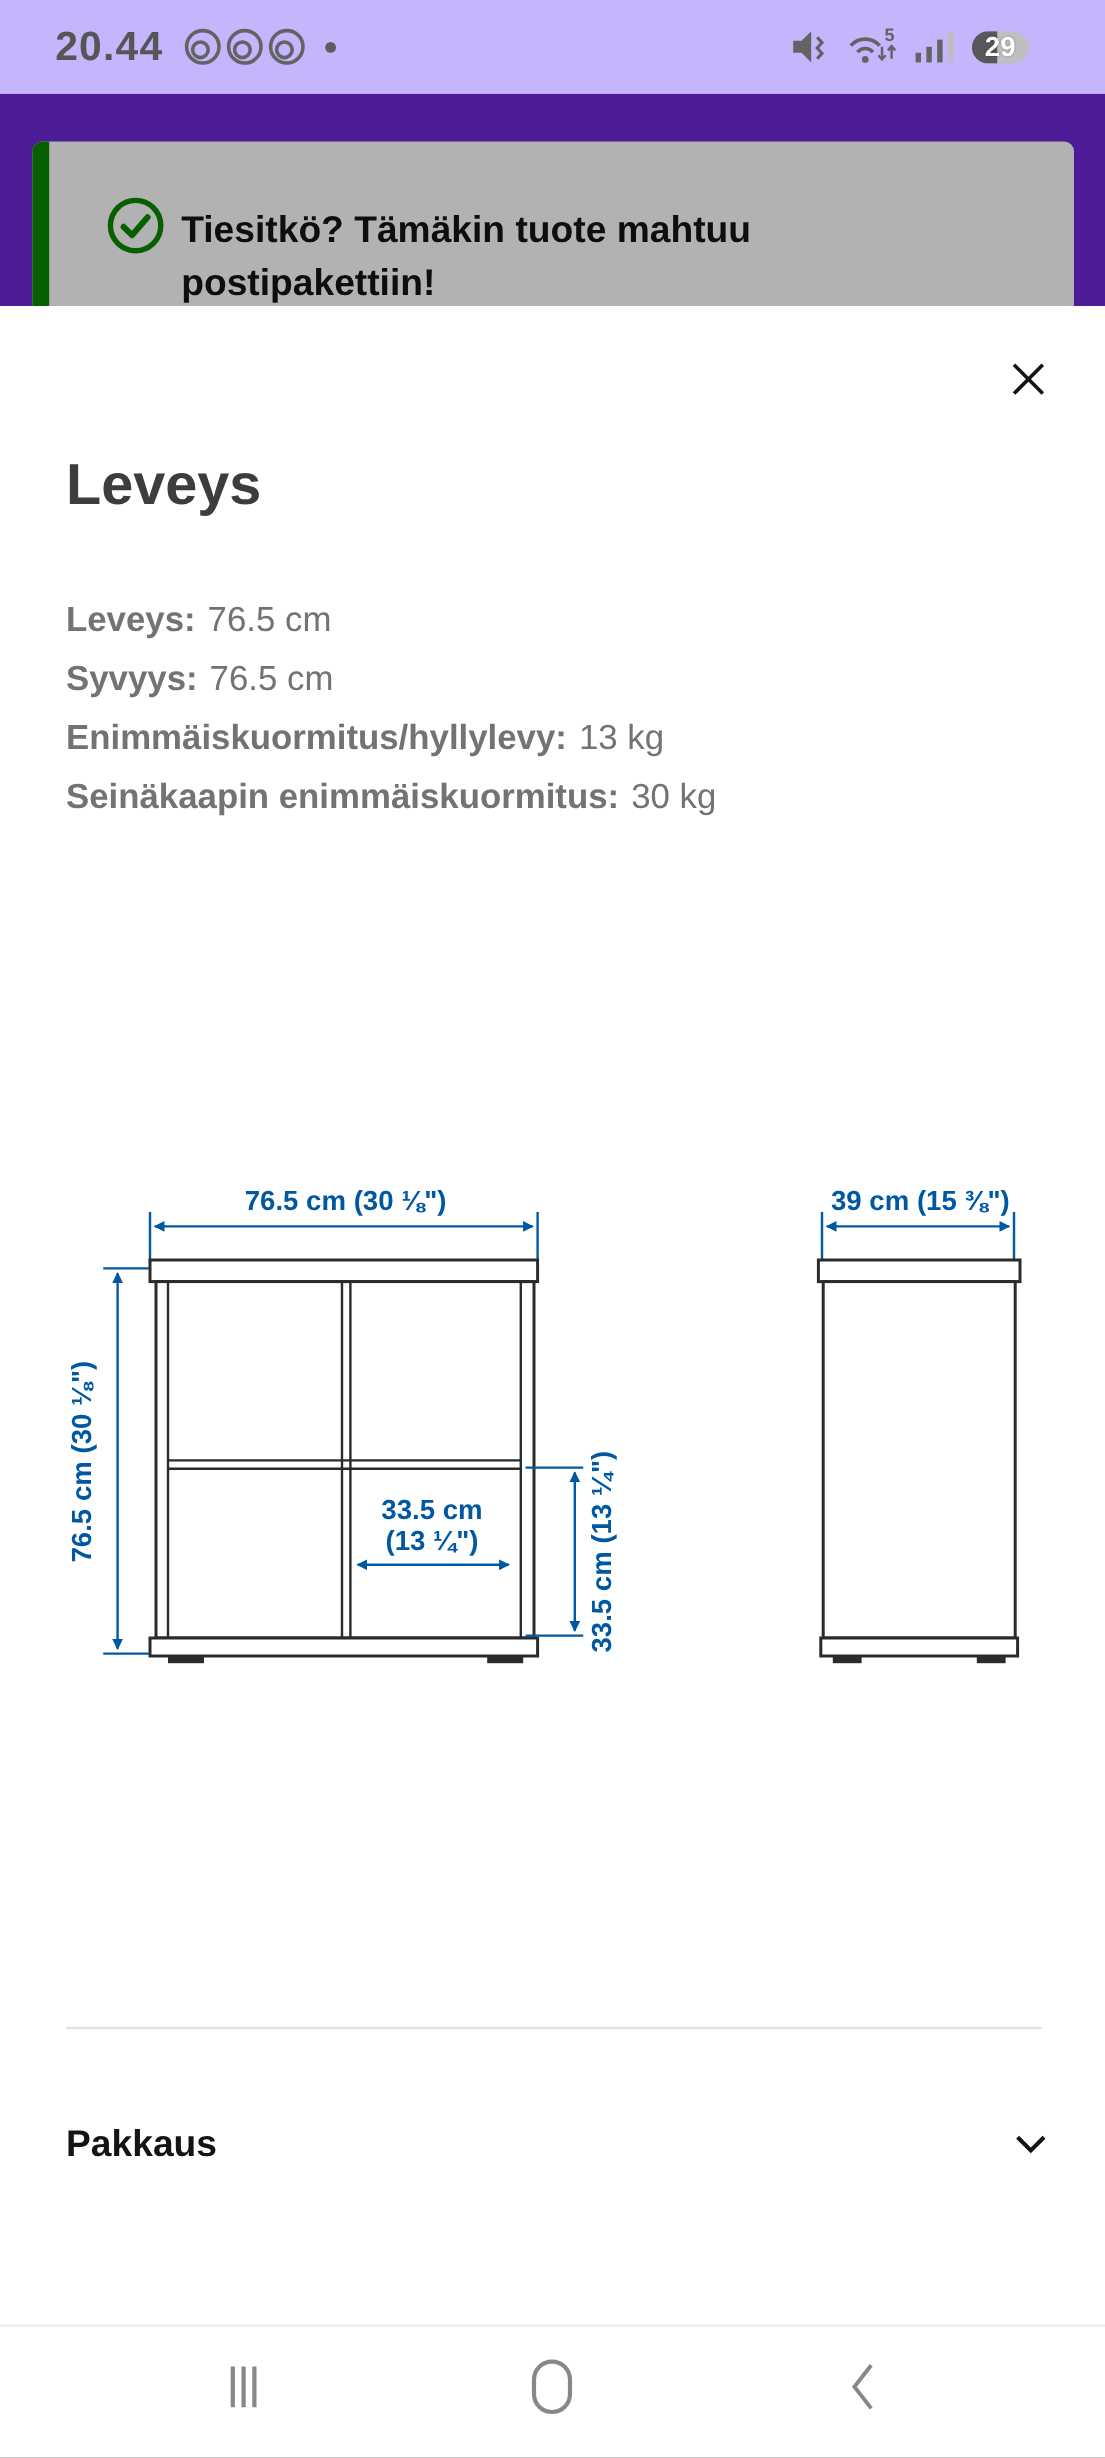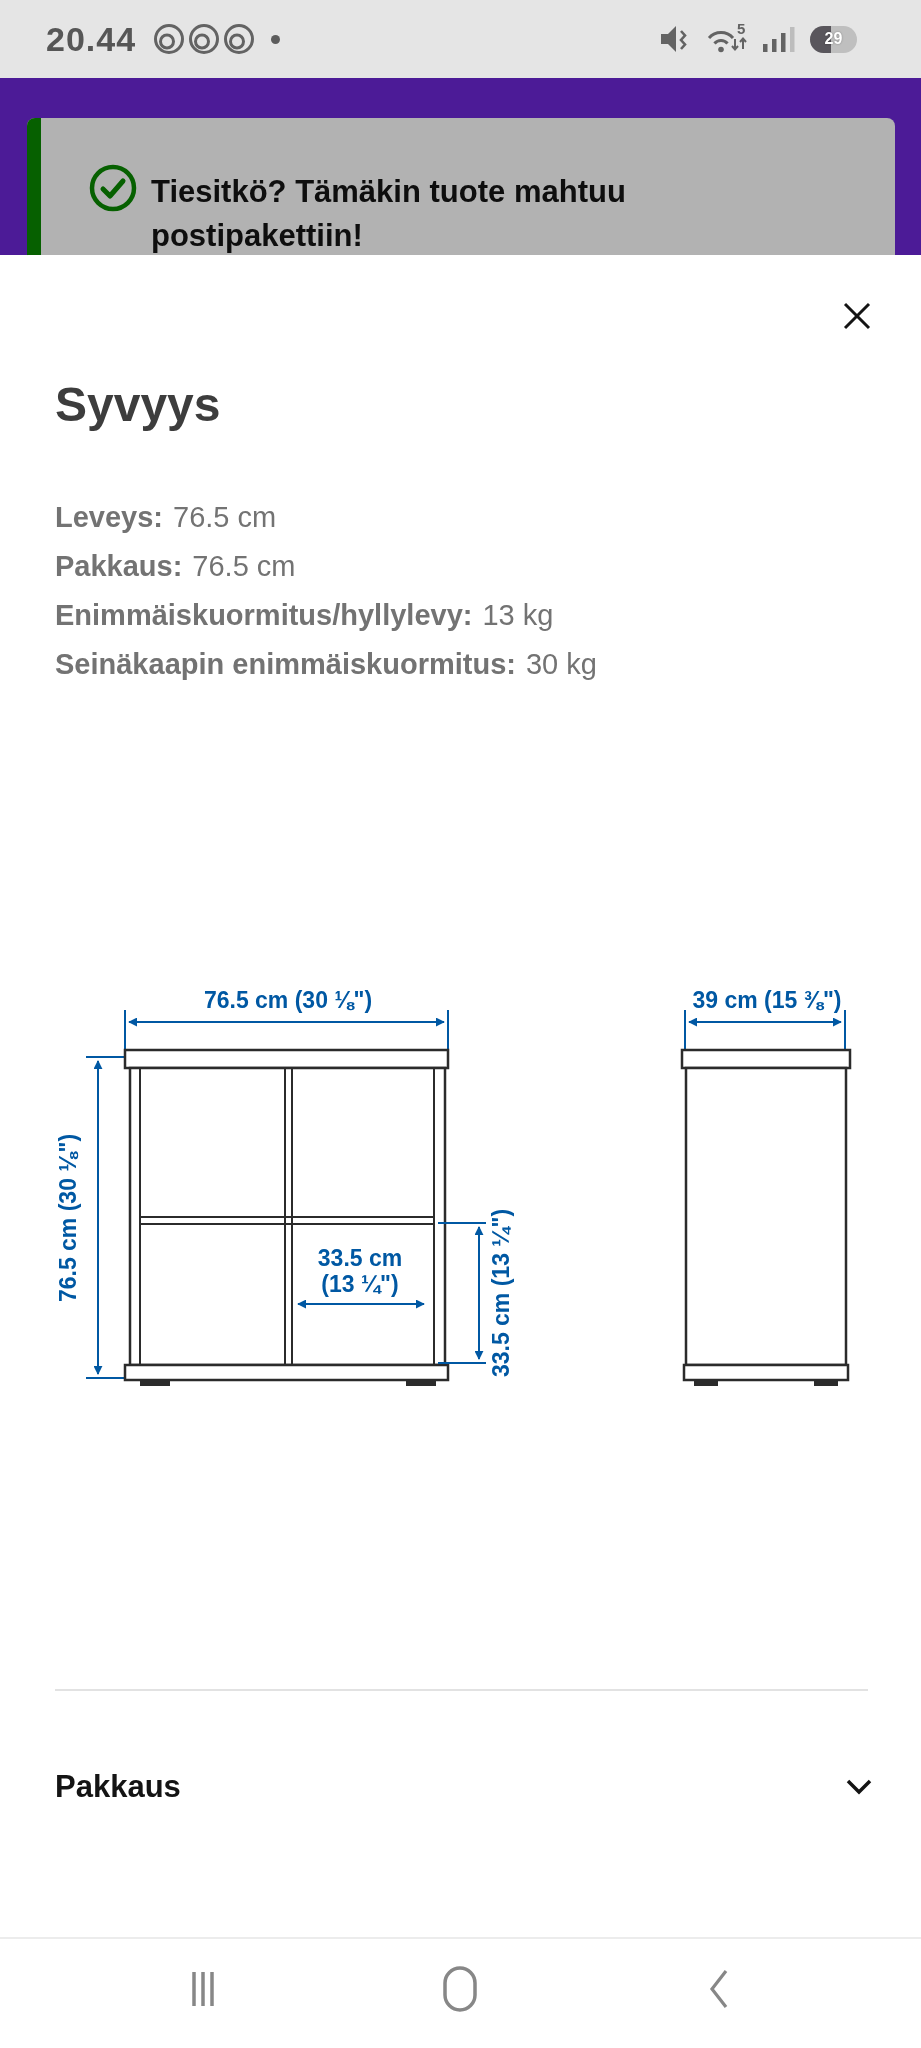--- a/index.html
+++ b/index.html
@@ -5,36 +5,36 @@
   html,body{margin:0;padding:0;background:#888;}
   .screen{
     position:relative;width:921px;height:2048px;margin:0 auto;
     background:#fff;overflow:hidden;
     font-family:"Liberation Sans","DejaVu Sans",sans-serif;
     -webkit-font-smoothing:antialiased;
   }
   
   .status-bar{
     position:absolute;top:0;left:0;width:100%;height:78px;
-    background:#e5e5e5;display:flex;align-items:center;
+    background:#c4b5fd;display:flex;align-items:center;
     box-sizing:border-box;padding:0 64px 0 46px;z-index:30;
   }
   .time{font-size:34px;font-weight:bold;color:#565656;letter-spacing:1px;margin-right:14px;}
   .spirals{display:flex;align-items:center;}
   .spirals svg{margin-right:-3px;}
   .status-dot{width:9px;height:9px;border-radius:50%;background:#5c5c5c;margin-left:16px;}
   .status-right{margin-left:auto;display:flex;align-items:center;gap:13px;}
   .battery{
     position:relative;width:47px;height:27px;border-radius:13.5px;
     background:#bfbfbf;overflow:hidden;
   }
   .battery .fill{position:absolute;left:0;top:0;bottom:0;width:45%;background:#59565c;}
   .battery .pct{
     position:absolute;inset:0;display:flex;align-items:center;justify-content:center;
-    color:#fff;font-size:16px;font-weight:bold;text-shadow:0 0 2px rgba(0,0,0,.35);
+    color:#fff;font-size:23px;font-weight:bold;text-shadow:0 0 2px rgba(0,0,0,.35);
   }
   
   .page-under{position:absolute;top:78px;left:0;width:100%;height:177px;background:#6d28d9;z-index:1;}
   .banner{
     position:absolute;top:40px;left:27px;right:26px;height:230px;
     background:#fff;border-radius:8px;
   }
   .banner-accent{position:absolute;left:0;top:0;bottom:0;width:14px;border-radius:8px 0 0 8px;background:#0A8A00;}
   .banner-check{position:absolute;left:60px;top:44px;}
   .banner-text{
@@ -146,28 +146,28 @@
 
   <section class="sheet">
 
     <button class="close-btn" aria-label="close">
       <svg width="36" height="36" viewBox="0 0 36 36">
         <line x1="6" y1="6" x2="30" y2="30" stroke="#141414" stroke-width="3"></line>
         <line x1="30" y1="6" x2="6" y2="30" stroke="#141414" stroke-width="3"></line>
       </svg>
     </button>
 
-    <h1 class="sheet-title">Syvyys</h1>
+    <h1 class="sheet-title">Leveys</h1>
 
     <div class="specs">
       <div class="spec-row">
         <span class="spec-label">Leveys:</span><span class="spec-value">76.5 cm</span>
       </div>
       <div class="spec-row">
-        <span class="spec-label">Pakkaus:</span><span class="spec-value">76.5 cm</span>
+        <span class="spec-label">Syvyys:</span><span class="spec-value">76.5 cm</span>
       </div>
       <div class="spec-row">
         <span class="spec-label">Enimmäiskuormitus/hyllylevy:</span><span class="spec-value">13 kg</span>
       </div>
       <div class="spec-row">
         <span class="spec-label">Seinäkaapin enimmäiskuormitus:</span><span class="spec-value">30 kg</span>
       </div>
     </div>
 
     <svg class="diagram" width="841" height="412" viewBox="0 0 841 412">

